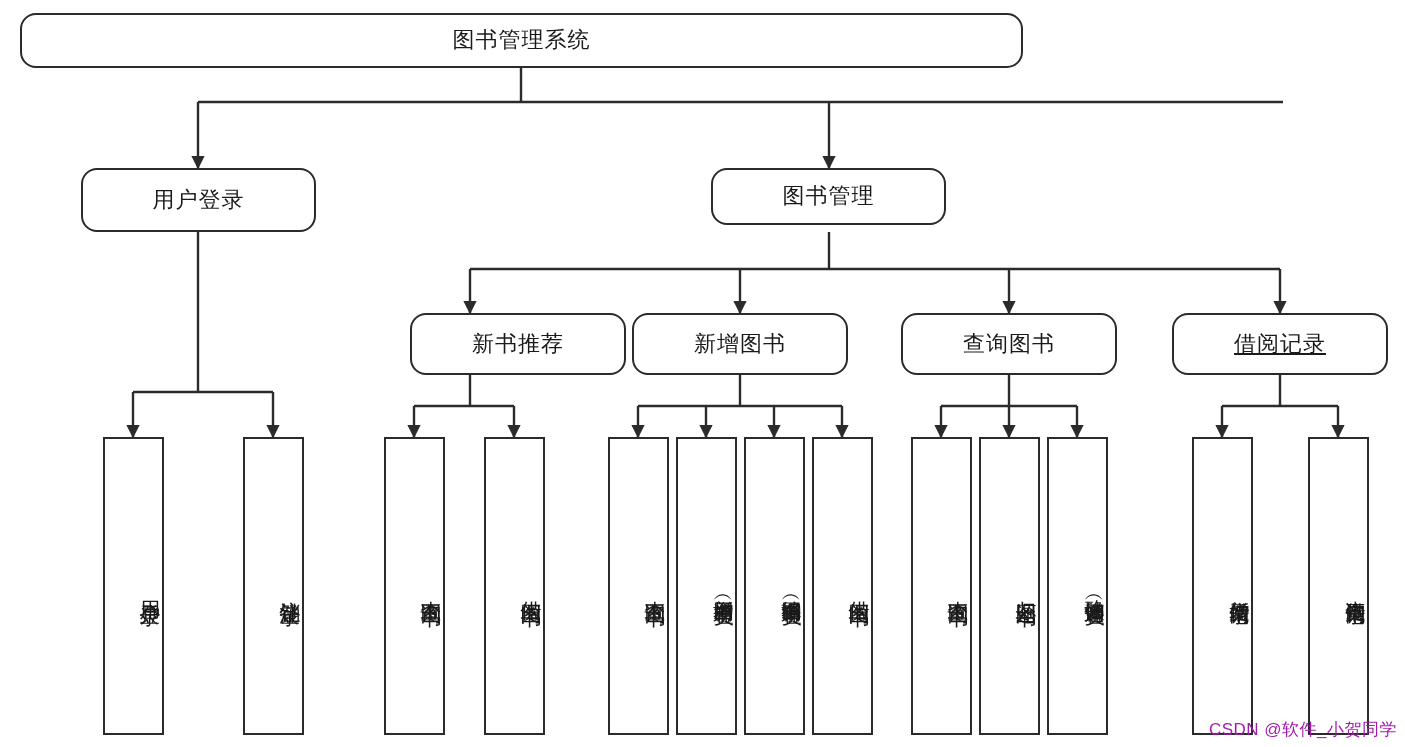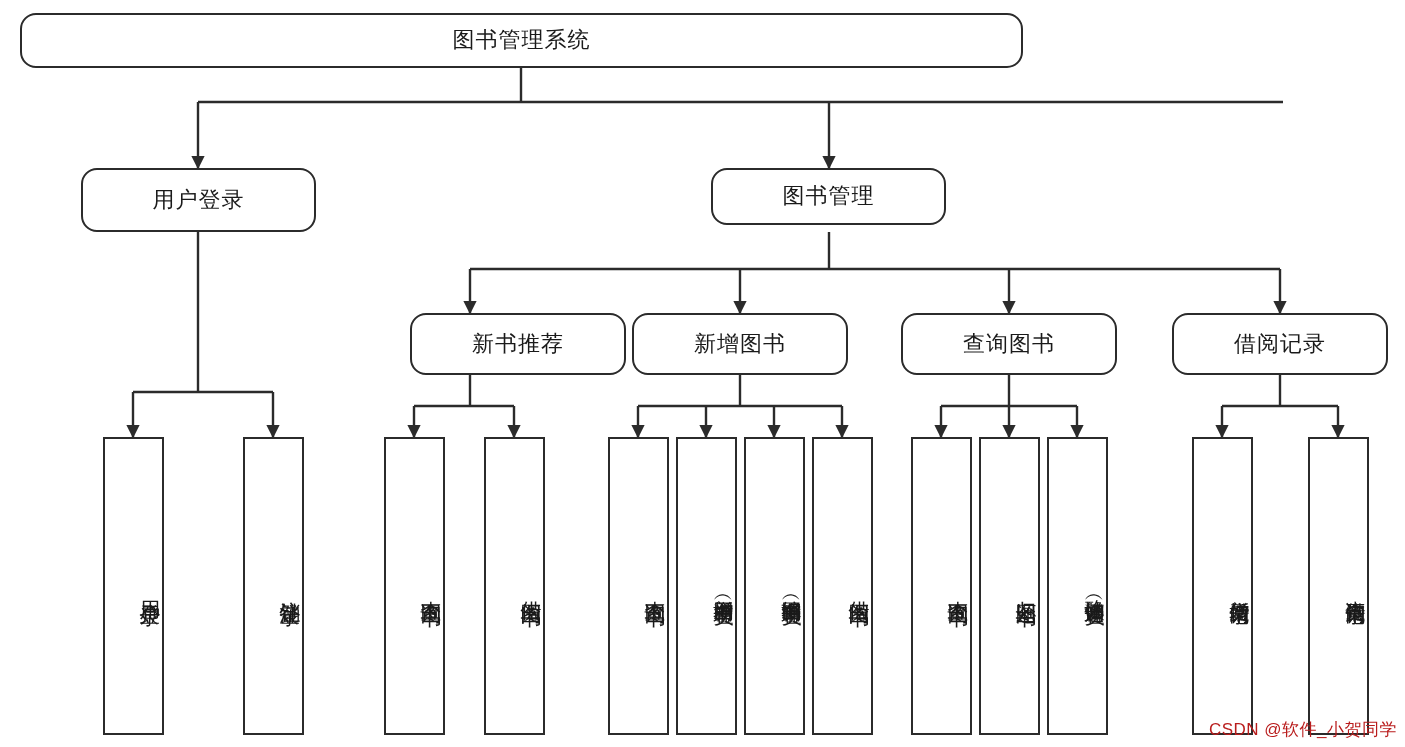--- a/index.html
+++ b/index.html
@@ -59,21 +59,21 @@
   }
   .node .label {
     display: block;
     white-space: nowrap;
   }
   #watermark {
     position: absolute;
     right: 8px;
     bottom: 6px;
     font-size: 17px;
-    color: #b91c1c;
+    color: #a21caf;
     letter-spacing: 0.5px;
     z-index: 5;
     white-space: nowrap;
   }
 </style>
 </head>
 <body>
 
 <div id="canvas">
 
@@ -140,21 +140,21 @@
 
   <div class="node horiz" style="left:362px; top:313px; width:216px; height:62px;margin-left:48px;">
     <span class="label">新书推荐</span>
   </div>
   <div class="node horiz" style="left:632px; top:313px; width:216px; height:62px;">
     <span class="label">新增图书</span>
   </div>
   <div class="node horiz" style="left:901px; top:313px; width:216px; height:62px;">
     <span class="label">查询图书</span>
   </div>
-  <div class="node horiz" style="left:1172px; top:313px; width:216px; height:62px;">
+  <div class="node horiz" style="left:1172px; top:313px; width:216px; height:62px;text-decoration:underline;">
     <span class="label">借阅记录</span>
   </div>
 
   <div class="node vert" style="left:103px; top:437px; width:61px; height:298px;">
     <span class="label">用户登录</span>
   </div>
   <div class="node vert" style="left:243px; top:437px; width:61px; height:298px;">
     <span class="label">注销登录</span>
   </div>
 

